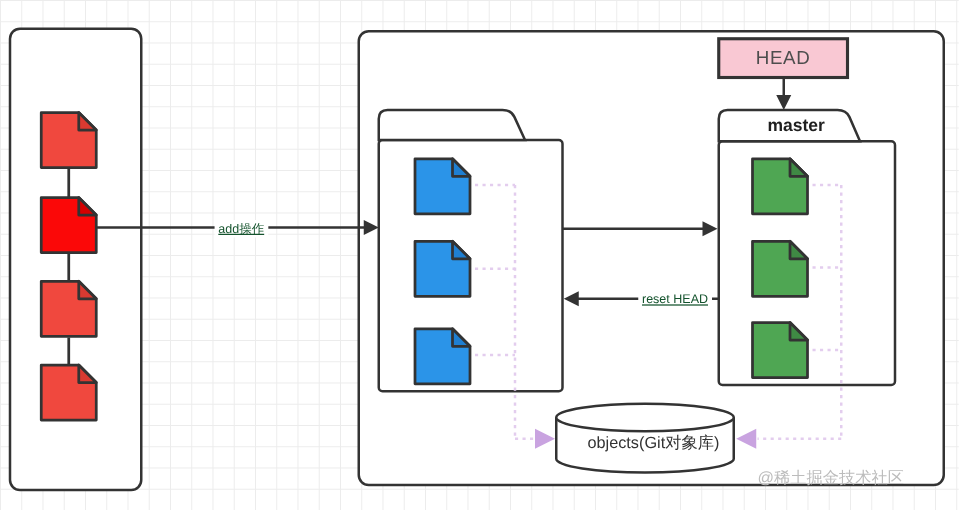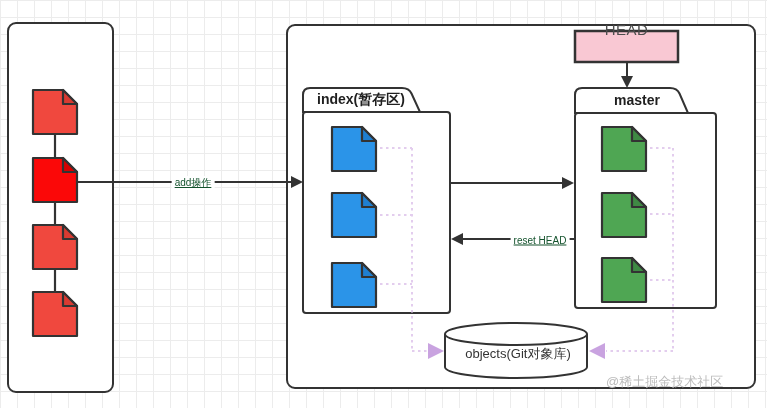--- a/index.html
+++ b/index.html
@@ -17,27 +17,27 @@
   .canvas svg{position:absolute;left:0;top:0;}
   .lbl{position:absolute;color:#4d4d4d;font-size:14px;line-height:1.2;white-space:nowrap;}
   .lbl.center{transform:translateX(-50%);}
   .lbl.bold{font-weight:bold;color:#1f1f1f;}
   .edge-label{
     position:absolute;transform:translate(-50%,-50%);
     background:#ffffff;padding:0 3px;
     font-size:10px;color:#14532d;white-space:nowrap;text-decoration:underline;
   }
   .head-label{
-    position:absolute;left:575px;top:14px;width:103px;height:31px;
+    position:absolute;left:575px;top:31px;width:103px;height:31px;
     display:flex;align-items:center;justify-content:center;
     font-size:15px;color:#4d4d4d;letter-spacing:.5px;
   }
   .objects-label{
     position:absolute;left:445px;top:345px;width:146px;
-    text-align:center;font-size:13px;color:#333;white-space:nowrap;
+    text-align:left;font-size:13px;color:#333;white-space:nowrap;padding-left:25px;
   }
   .watermark{
     position:absolute;left:606px;top:373px;
     font-size:13px;color:#bcbcbc;white-space:nowrap;
   }
 </style>
 </head>
 <body>
 
 <div class="canvas">
@@ -138,21 +138,20 @@
 
     <line x1="450" y1="183" x2="564" y2="183" stroke="#333333" stroke-width="2"></line>
     <path d="M574,183 L562,177 L562,189 Z" fill="#333333"></path>
 
     <line x1="575" y1="239" x2="461" y2="239" stroke="#333333" stroke-width="2"></line>
     <path d="M451,239 L463,233 L463,245 Z" fill="#333333"></path>
   </svg>
 
 
 
-  <div class="lbl bold" style="left:317px;top:91px;">index(暂存区)</div>
 
   <div class="lbl bold" style="left:614px;top:92px;">master</div>
 
   <div class="head-label">HEAD</div>
 
   <div class="objects-label">objects(Git对象库)</div>
 
   <div class="edge-label" style="left:193px;top:183px;">add操作</div>
 
 

